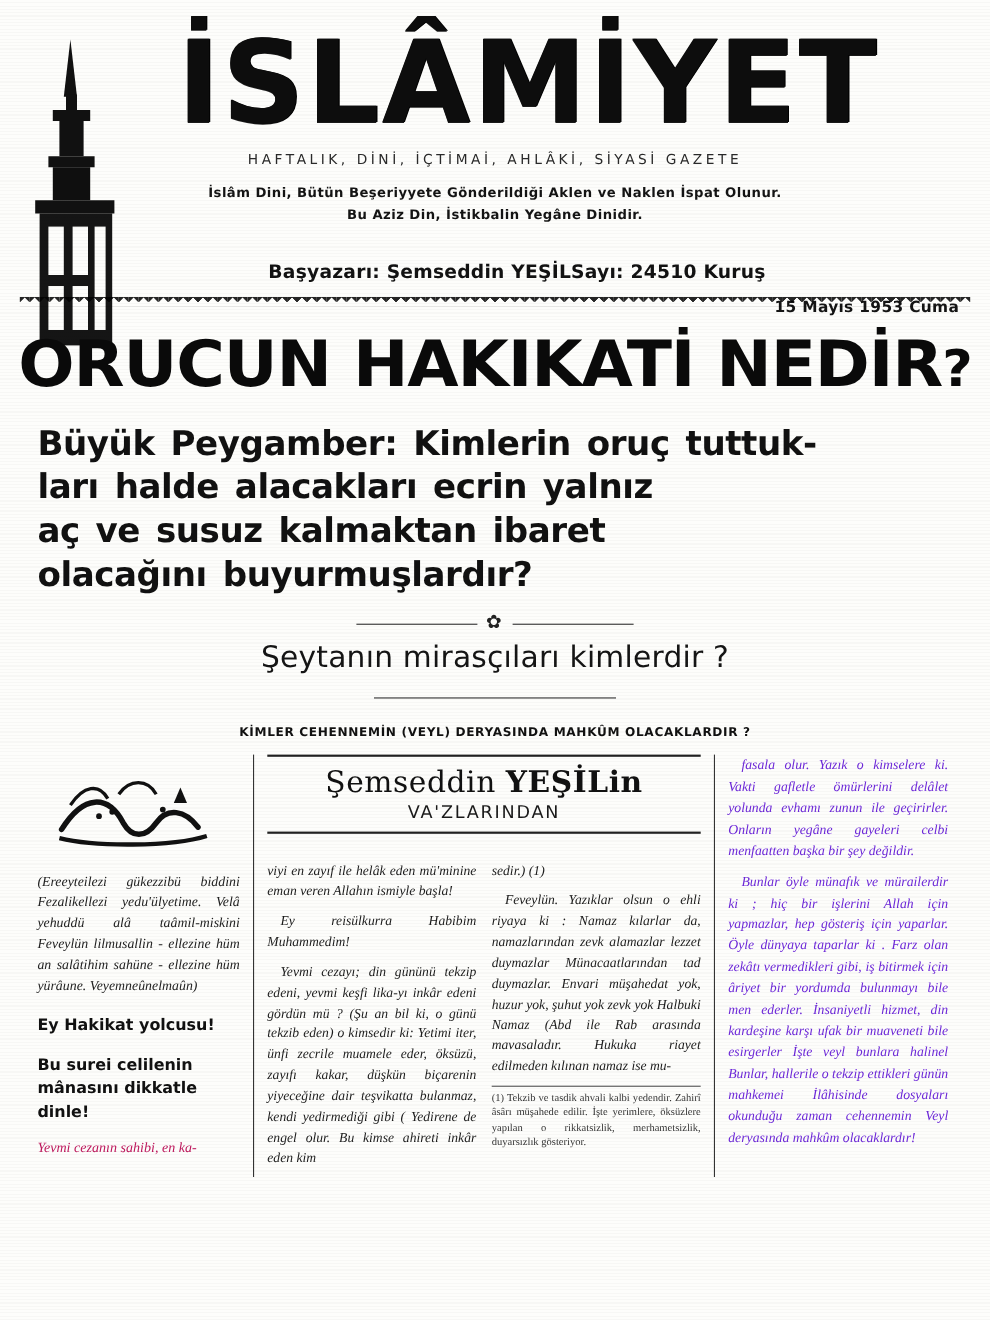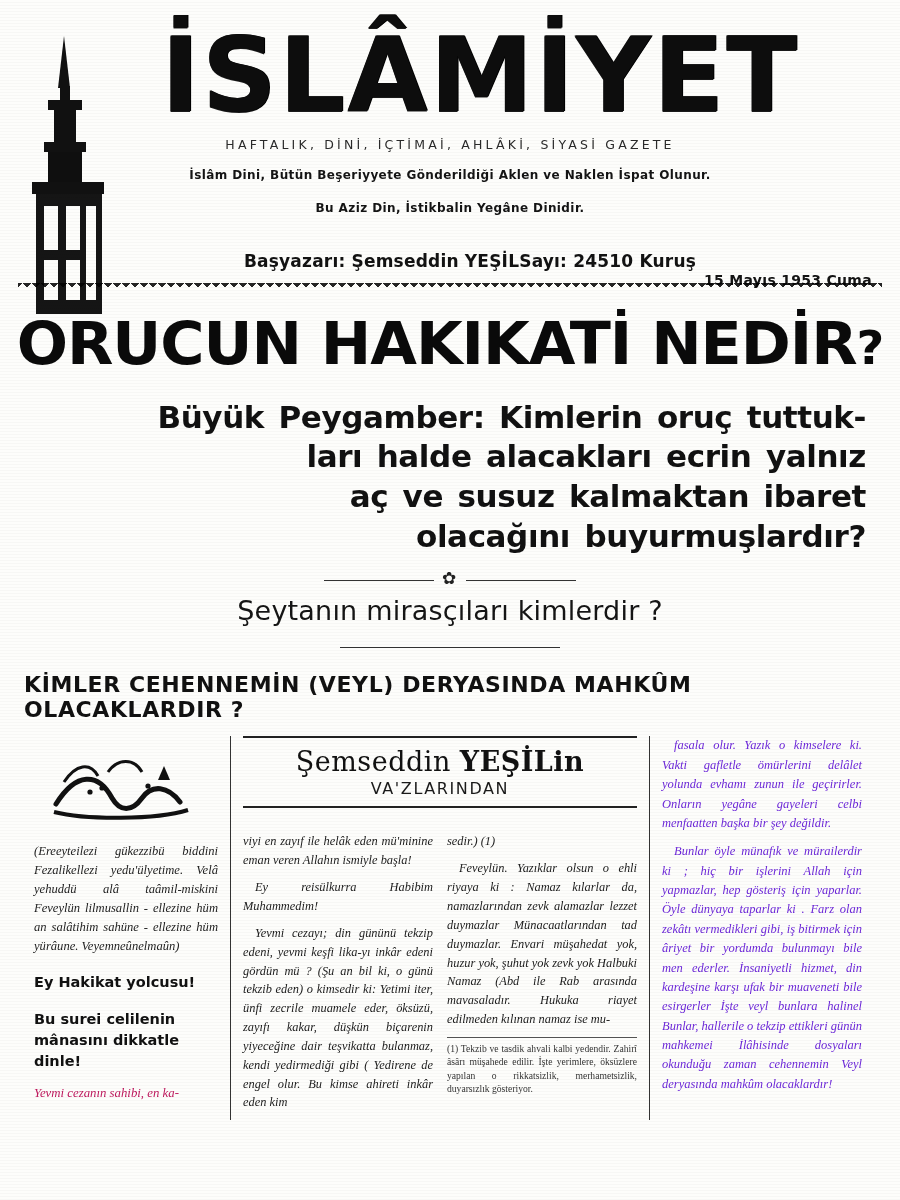--- a/index.html
+++ b/index.html
@@ -109,21 +109,21 @@
     font-weight: bold;
     font-size: 58px;
     letter-spacing: -1px;
     margin: 18px 0 0 0;
     color: #0a0a0a;
     transform: scaleX(1.04);
   }
   .headline .qmark { font-size: 46px; }
 
   .subhead {
-    text-align: right;
+    text-align: left;
     font-family: "DejaVu Sans", sans-serif;
     font-weight: bold;
     font-size: 31px;
     line-height: 1.28;
     letter-spacing: -0.4px;
     color: #111;
     margin: 20px 34px 0 34px;
     word-spacing: 4px;
   }
   .ornament {
@@ -142,23 +142,24 @@
   }
   .subhead2 {
     text-align: center;
     font-family: "DejaVu Sans", sans-serif;
     font-size: 27px;
     letter-spacing: 0.2px;
     color: #151515;
     margin: 6px 0 0 0;
   }
   .deck {
-    font-family: "DejaVu Sans", sans-serif;
-    font-weight: bold;
-    font-size: 22px;
+    text-align: center;
+    font-family: "DejaVu Sans", sans-serif;
+    font-weight: bold;
+    font-size: 11px;
     letter-spacing: 0.6px;
     color: #111;
     margin: 16px 24px 0 24px;
   }
 
   
   .columns {
     display: flex;
     gap: 0;
     margin: 14px 34px 0 34px;
@@ -296,21 +297,21 @@
       <rect x="26" y="178" width="14" height="44" fill="#fdfdfb"></rect>
       <rect x="48" y="178" width="14" height="44" fill="#fdfdfb"></rect>
       <rect x="26" y="232" width="14" height="40" fill="#fdfdfb"></rect>
       <rect x="48" y="232" width="14" height="40" fill="#fdfdfb"></rect>
       <rect x="68" y="178" width="10" height="94" fill="#fdfdfb"></rect>
     </svg>
 
     <div class="mast-title">İSLÂMİYET</div>
     <div class="mast-sub1">HAFTALIK, DİNİ, İÇTİMAİ, AHLÂKİ, SİYASİ GAZETE</div>
     <div class="mast-sub2">İslâm Dini, Bütün Beşeriyyete Gönderildiği Aklen ve Naklen İspat Olunur.</div>
-    <div class="mast-sub2" style="margin-top:15px">Bu Aziz Din, İstikbalin Yegâne Dinidir.</div>
+    <div class="mast-sub2" style="margin-top:2px">Bu Aziz Din, İstikbalin Yegâne Dinidir.</div>
 
     <div class="mast-date">15 Mayıs 1953 Cuma</div>
 
     <div class="mast-row">
       <div class="author">Başyazarı: Şemseddin YEŞİL</div>
       <div class="issue">Sayı: 245</div>
       <div class="price">10 Kuruş</div>
     </div>
   </div>
 

